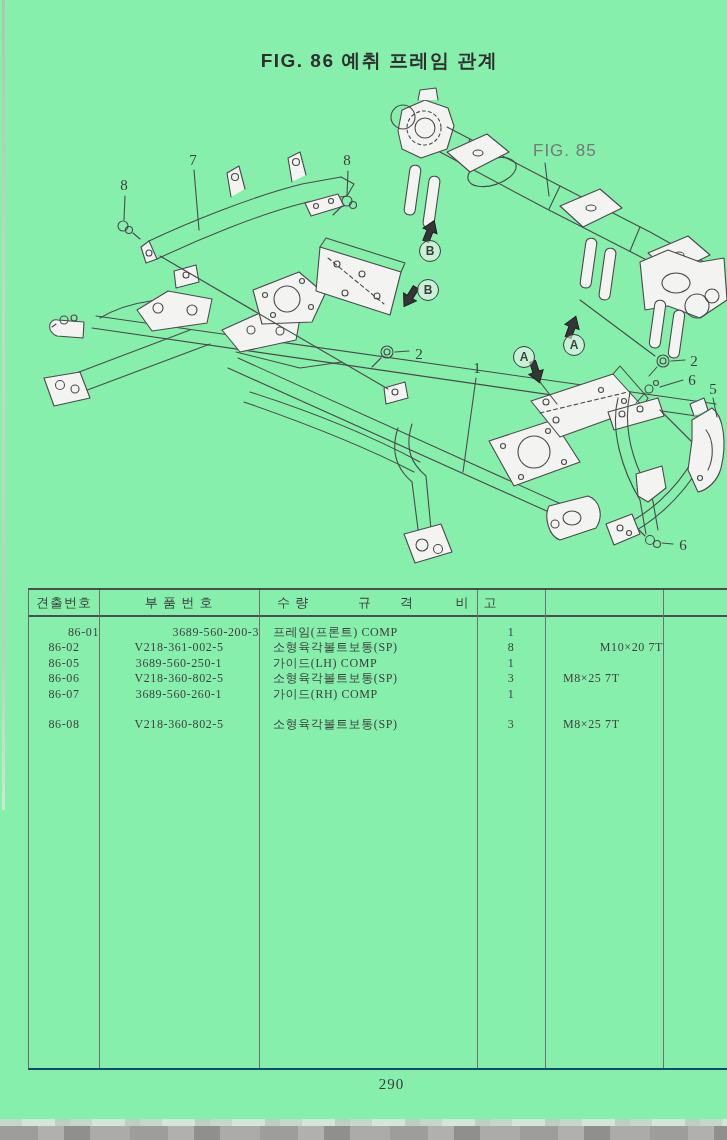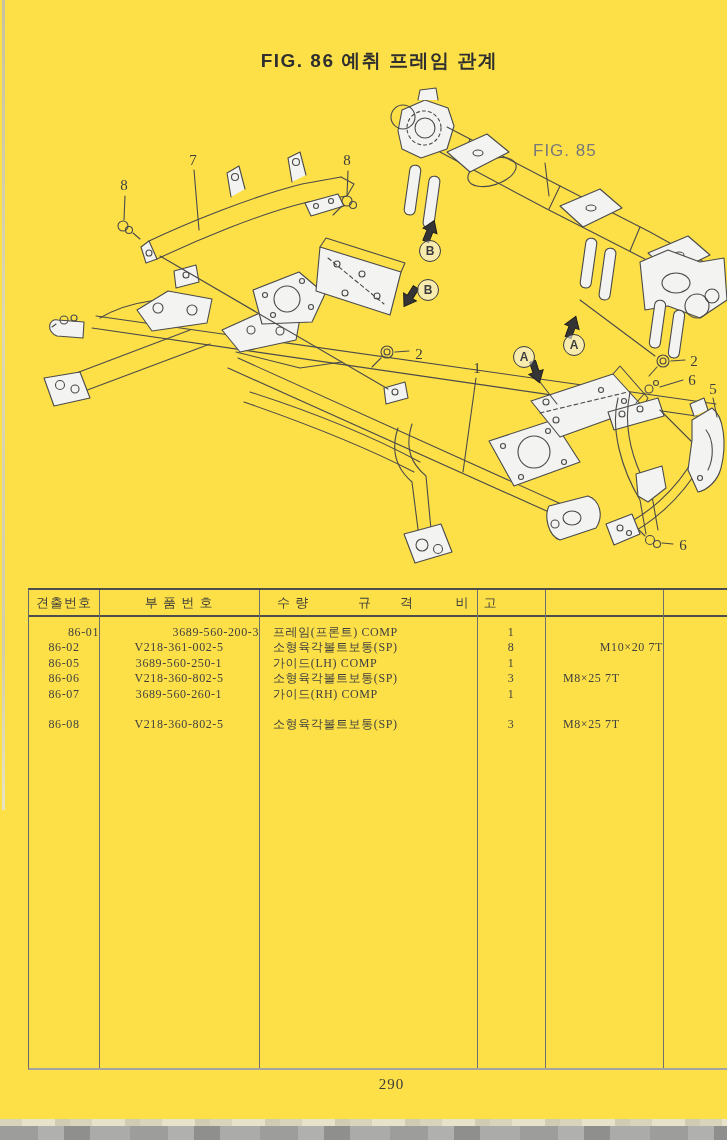--- a/index.html
+++ b/index.html
@@ -1,19 +1,19 @@
 <!DOCTYPE html>
 <html><head>
 <meta charset="utf-8">
 <style>
   html,body{margin:0;padding:0;}
   .page{
     position:relative;
     width:727px;height:1140px;
-    background:#fde047;
+    background:#86efac;
     overflow:hidden;
     font-family:"Liberation Serif","DejaVu Serif",serif;
     color:#3a3a3a;
   }
   
   .scan-left{
     position:absolute;left:2px;top:0;width:3px;height:810px;
     background:linear-gradient(to bottom,#b9b9b7,#d4d4d2 40%,#c7c7c5 80%,#e4e4e2);
     opacity:.8;
   }
@@ -48,21 +48,21 @@
   .callout-circle{
     width:20px;height:20px;border:1.6px solid #3a3a3a;border-radius:50%;
     display:flex;align-items:center;justify-content:center;
     font-family:"Liberation Sans","DejaVu Sans",sans-serif;
     font-size:12px;font-weight:700;background:rgba(243,243,241,.6);
   }
 
   
   .tbl{
     position:absolute;left:28px;top:588px;width:699px;height:482px;
-    border-top:2px solid #4d4d4d;border-bottom:2px solid #a3a3a3;border-left:1px solid #6a6a6a;
+    border-top:2px solid #4d4d4d;border-bottom:2px solid #0c4a6e;border-left:1px solid #6a6a6a;
     box-sizing:border-box;
   }
   .tbl .vline{position:absolute;top:0;bottom:0;width:0;border-left:1px solid #6f6f6f;}
   .thead{
     display:flex;height:27px;align-items:center;
     border-bottom:2px solid #4d4d4d;box-sizing:border-box;
   }
   .th{
     text-align:center;font-size:13px;color:#3b3b3b;letter-spacing:1px;white-space:pre;
   }

